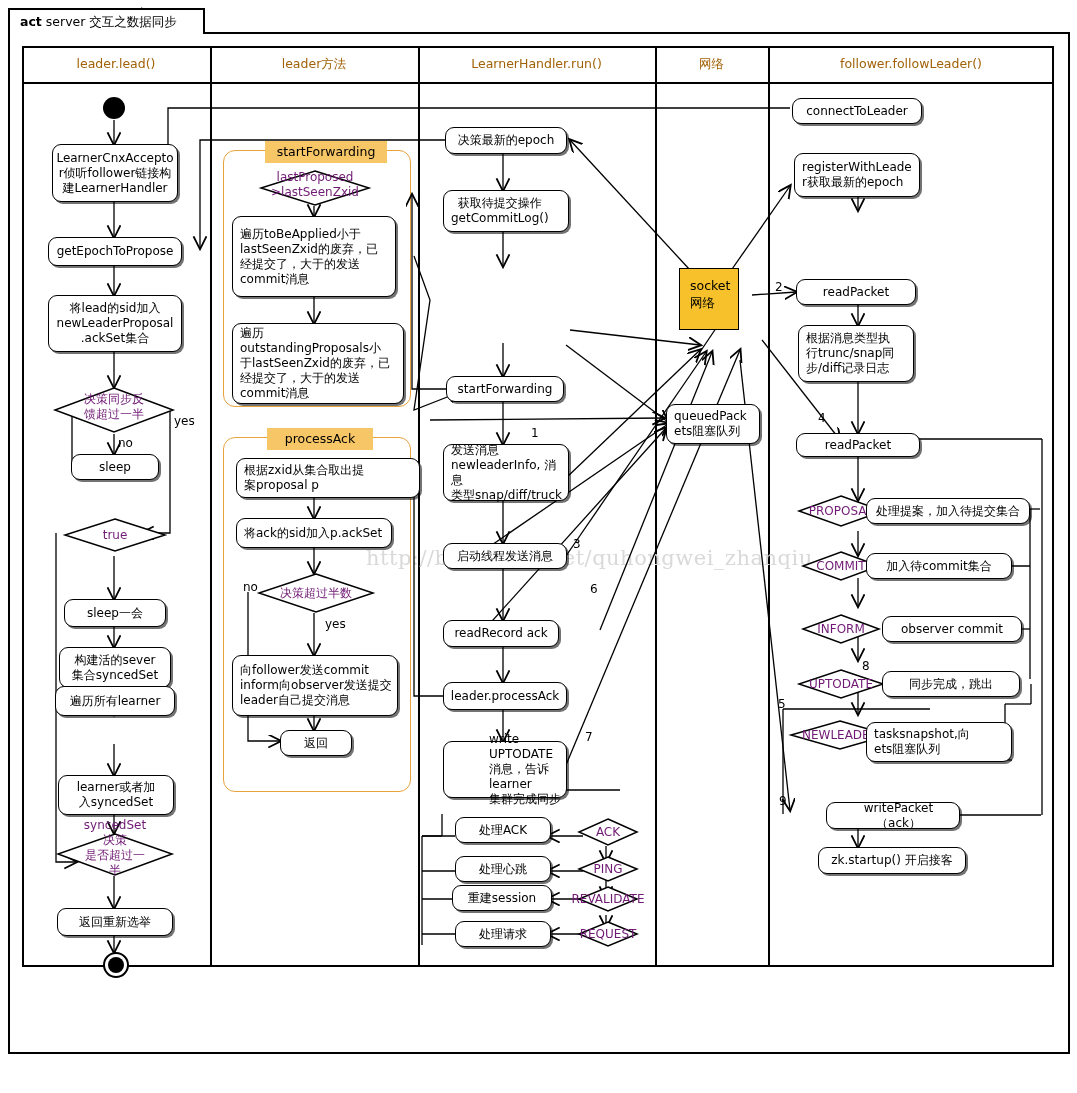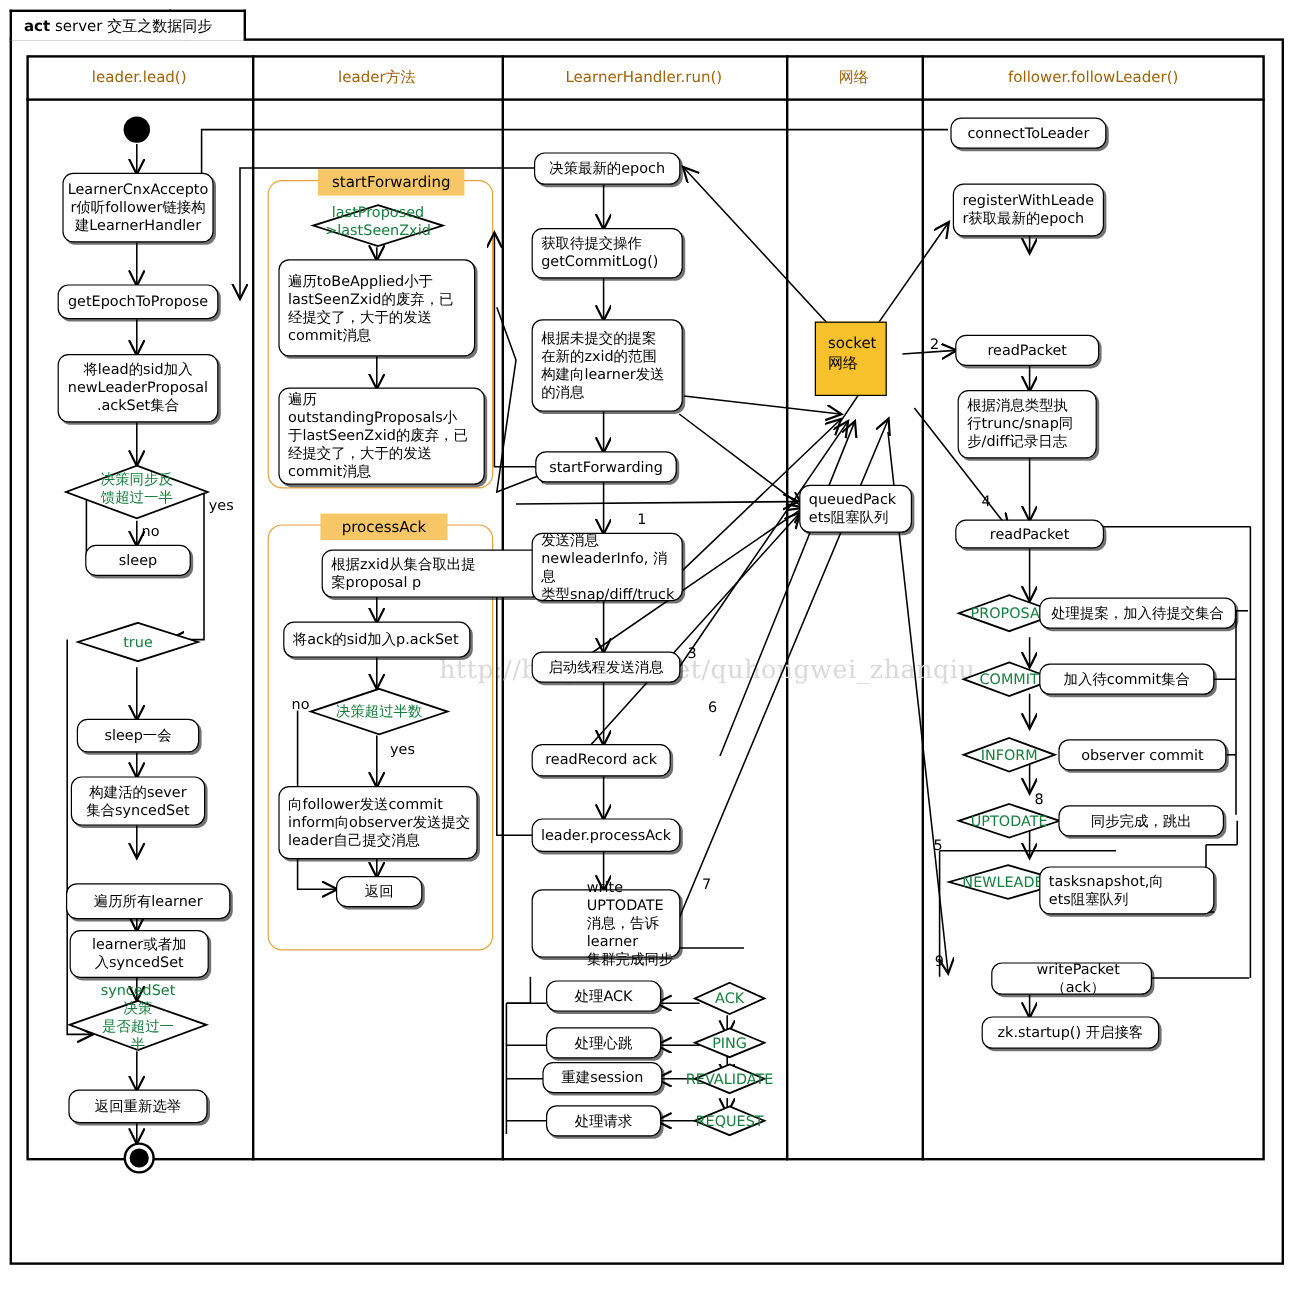--- a/index.html
+++ b/index.html
@@ -24,21 +24,21 @@
   .node{position:absolute;box-sizing:border-box;border:1.6px solid #000;border-radius:9px;
         background:#fff;display:flex;align-items:center;justify-content:center;
         text-align:center;font-size:12px;line-height:15px;color:#000;
         box-shadow:2px 2px 0 0 rgba(0,0,0,.55);z-index:3;padding:2px 4px;}
   .node.left{justify-content:flex-start;text-align:left;padding-left:7px;}
 
   
   .dia{position:absolute;z-index:3;}
   .dia svg{display:block;overflow:visible;}
   .dia .dlabel{position:absolute;left:50%;top:50%;transform:translate(-50%,-50%);
-               white-space:nowrap;font-size:12px;line-height:14px;text-align:center;color:#15803d;}
+               white-space:nowrap;font-size:12px;line-height:14px;text-align:center;color:#701a75;}
   .dia .dlabel.two{line-height:15px;}
 
   
   .startnode{position:absolute;border-radius:50%;background:#000;z-index:4;}
   .endnode{position:absolute;border-radius:50%;background:#fff;border:2px solid #000;z-index:4;}
   .endnode i{position:absolute;left:3px;top:3px;right:3px;bottom:3px;border-radius:50%;background:#000;display:block;}
 
   
   .frag{position:absolute;border:1.5px solid #e8a33d;border-radius:12px;box-sizing:border-box;z-index:1;background:transparent;}
   .fraglabel{position:absolute;background:#f6c667;color:#000;font-size:12.5px;
@@ -251,21 +251,21 @@
   <div class="dia" style="left:64px;top:518px;width:102px;height:34px;">
     <svg width="102" height="34">
         <polygon points="51,1 101,17 51,33 1,17" fill="#fff" stroke="#000" stroke-width="1.5"></polygon>
       </svg>
     <span class="dlabel">true</span>
   </div>
 
   <div class="node" style="left:64px;top:599px;width:102px;height:28px;">sleep一会</div>
   <div class="node" style="left:59px;top:647px;width:112px;height:41px;white-space:pre-line;">构建活的sever
 集合syncedSet</div>
-  <div class="node" style="left:55px;top:736px;width:137px;height:30px;">遍历所有learner</div>
+  <div class="node" style="left:55px;top:686px;width:120px;height:30px;">遍历所有learner</div>
   <div class="node" style="left:58px;top:775px;width:116px;height:40px;white-space:pre-line;">learner或者加
 入syncedSet</div>
 
   <div class="dia" style="left:57px;top:833px;width:116px;height:43px;">
     <svg width="116" height="43">
         <polygon points="58,1 115,21 58,42 1,21" fill="#fff" stroke="#000" stroke-width="1.5"></polygon>
       </svg>
     <span class="dlabel two" style="white-space:pre-line;top:34%;">syncedSet决策
 是否超过一半</span>
   </div>
@@ -286,45 +286,41 @@
   <div class="node left" style="left:232px;top:216px;width:164px;height:81px;white-space:pre-line;">遍历toBeApplied小于
 lastSeenZxid的废弃，已
 经提交了，大于的发送
 commit消息</div>
   <div class="node left" style="left:232px;top:323px;width:172px;height:81px;white-space:pre-line;">遍历
 outstandingProposals小
 于lastSeenZxid的废弃，已
 经提交了，大于的发送
 commit消息</div>
 
-  <div class="node left" style="left:236px;top:458px;width:184px;height:40px;white-space:pre-line;margin-left:32px;">根据zxid从集合取出提
+  <div class="node left" style="left:236px;top:458px;width:184px;height:40px;white-space:pre-line;">根据zxid从集合取出提
 案proposal p</div>
   <div class="node left" style="left:236px;top:518px;width:156px;height:30px;">将ack的sid加入p.ackSet</div>
 
   <div class="dia" style="left:258px;top:573px;width:116px;height:40px;">
     <svg width="116" height="40">
         <polygon points="58,1 115,20 58,39 1,20" fill="#fff" stroke="#000" stroke-width="1.5"></polygon>
       </svg>
     <span class="dlabel">决策超过半数</span>
   </div>
   <div class="alabel" style="left:243px;top:580px;">no</div>
   <div class="alabel" style="left:325px;top:617px;">yes</div>
 
   <div class="node left" style="left:232px;top:655px;width:166px;height:61px;white-space:pre-line;">向follower发送commit
 inform向observer发送提交
 leader自己提交消息</div>
   <div class="node" style="left:280px;top:730px;width:72px;height:26px;">返回</div>
 
   <div class="node" style="left:445px;top:127px;width:122px;height:27px;">决策最新的epoch</div>
-  <div class="node left" style="left:443px;top:190px;width:126px;height:42px;white-space:pre-line;">获取待提交操作
+  <div class="node left" style="left:443px;top:190px;width:126px;height:42px;white-space:pre-line;text-align:center;">获取待提交操作
 getCommitLog()</div>
-  <div class="node left" style="left:443px;top:266px;width:126px;height:77px;white-space:pre-line;">根据未提交的提案
-在新的zxid的范围
-构建向learner发送
-的消息</div>
   <div class="node" style="left:446px;top:376px;width:118px;height:26px;">startForwarding</div>
   <div class="node left" style="left:443px;top:444px;width:126px;height:57px;white-space:pre-line;">发送消息
 newleaderInfo, 消息
 类型snap/diff/truck</div>
   <div class="node" style="left:443px;top:543px;width:124px;height:26px;">启动线程发送消息</div>
   <div class="node" style="left:443px;top:620px;width:116px;height:27px;">readRecord ack</div>
   <div class="node" style="left:443px;top:682px;width:124px;height:28px;">leader.processAck</div>
   <div class="node left" style="left:443px;top:741px;width:124px;height:57px;white-space:pre-line;padding-left:45px;">write UPTODATE
 消息，告诉learner
 集群完成同步</div>

